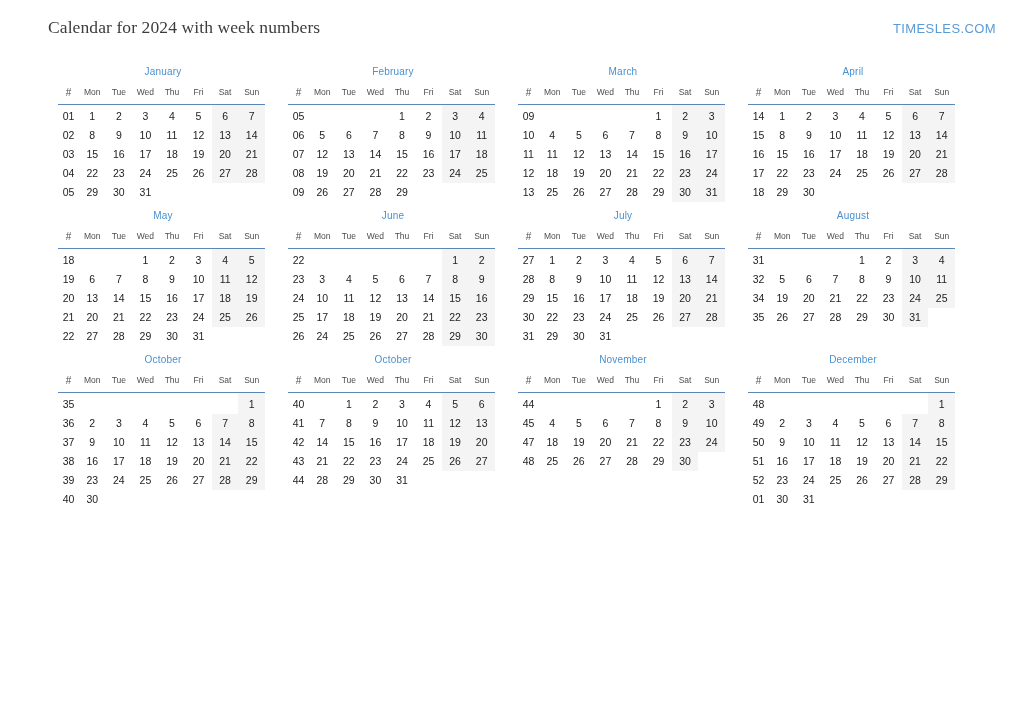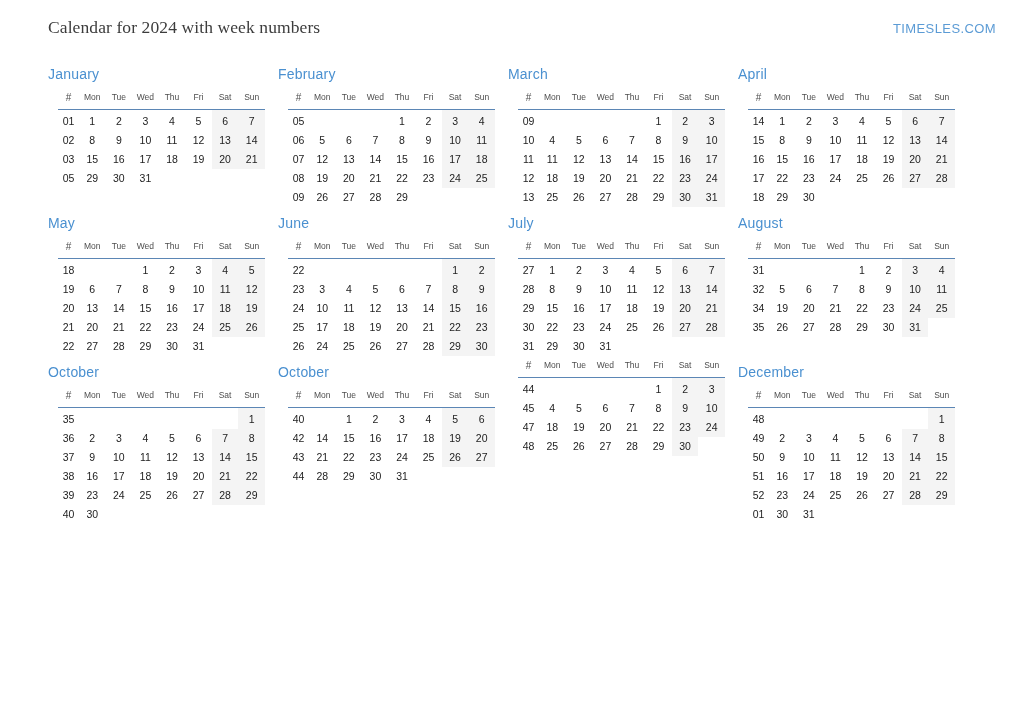--- a/index.html
+++ b/index.html
@@ -51,21 +51,22 @@
     display: flex;
     justify-content: flex-start;
     padding-left: 48px;
   }
   .month-block {
     width: 230px;
     margin: 0;
     padding: 0;
   }
   .month-title {
-    font-size: 14px;
+    text-align: center;
+    font-size: 10px;
     color: #4a90d0;
     font-weight: normal;
     padding: 8px 0 6px 0;
     letter-spacing: 0.2px;
   }
   table.month-table {
     border-collapse: collapse;
     width: 207px;
     margin: 0 auto 0 10px;
     table-layout: fixed;
@@ -159,20 +160,30 @@
               <td class="week-num">03</td>
               <td>15</td>
               <td>16</td>
               <td>17</td>
               <td>18</td>
               <td>19</td>
               <td class="weekend-shade">20</td>
               <td class="weekend-shade">21</td>
             </tr>
             <tr>
+              <td class="week-num">04</td>
+              <td>22</td>
+              <td>23</td>
+              <td>24</td>
+              <td>25</td>
+              <td>26</td>
+              <td class="weekend-shade">27</td>
+              <td class="weekend-shade">28</td>
+            </tr>
+            <tr>
               <td class="week-num">05</td>
               <td>29</td>
               <td>30</td>
               <td>31</td>
               <td class="day-empty"></td>
               <td class="day-empty"></td>
               <td class="day-empty"></td>
               <td class="day-empty"></td>
             </tr>
           </tbody>
@@ -754,20 +765,30 @@
               <td class="week-num">40</td>
               <td class="day-empty"></td>
               <td>1</td>
               <td>2</td>
               <td>3</td>
               <td>4</td>
               <td class="weekend-shade">5</td>
               <td class="weekend-shade">6</td>
             </tr>
             <tr>
+              <td class="week-num">41</td>
+              <td>7</td>
+              <td>8</td>
+              <td>9</td>
+              <td>10</td>
+              <td>11</td>
+              <td class="weekend-shade">12</td>
+              <td class="weekend-shade">13</td>
+            </tr>
+            <tr>
               <td class="week-num">42</td>
               <td>14</td>
               <td>15</td>
               <td>16</td>
               <td>17</td>
               <td>18</td>
               <td class="weekend-shade">19</td>
               <td class="weekend-shade">20</td>
             </tr>
             <tr>
@@ -787,20 +808,21 @@
               <td>30</td>
               <td>31</td>
               <td class="day-empty"></td>
               <td class="day-empty"></td>
               <td class="day-empty"></td>
             </tr>
           </tbody>
         </table>
       </div>
       <div class="month-block">
+        <div class="month-title">November</div>
         <table class="month-table">
           <thead>
             <tr>
               <th class="col-week">#</th>
               <th class="">Mon</th>
               <th class="">Tue</th>
               <th class="">Wed</th>
               <th class="">Thu</th>
               <th class="">Fri</th>
               <th class="">Sat</th>

